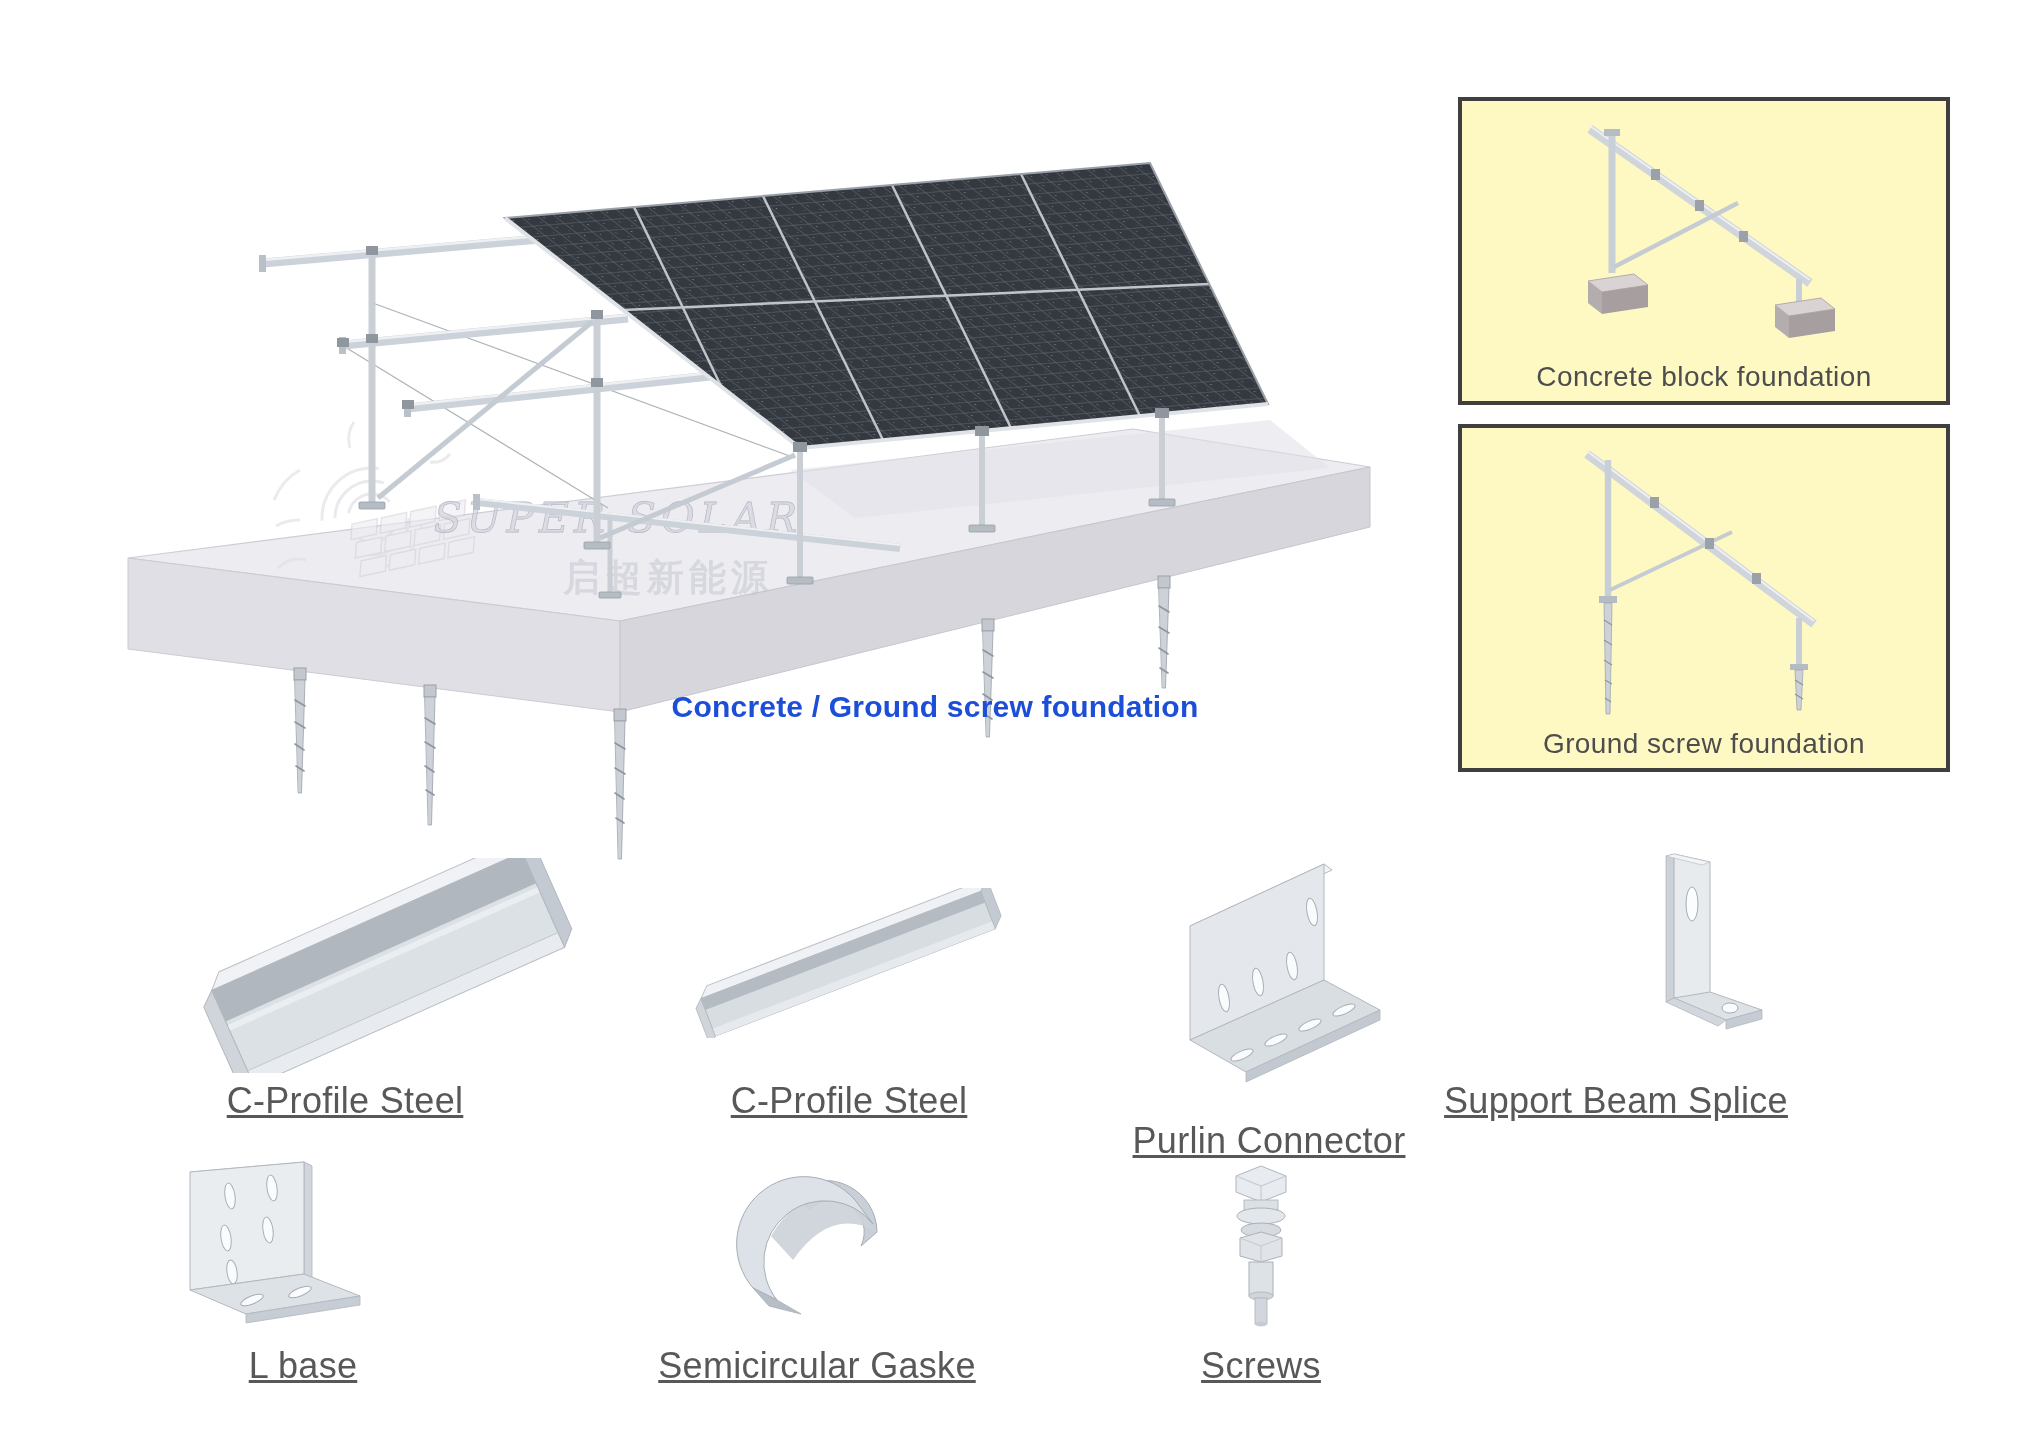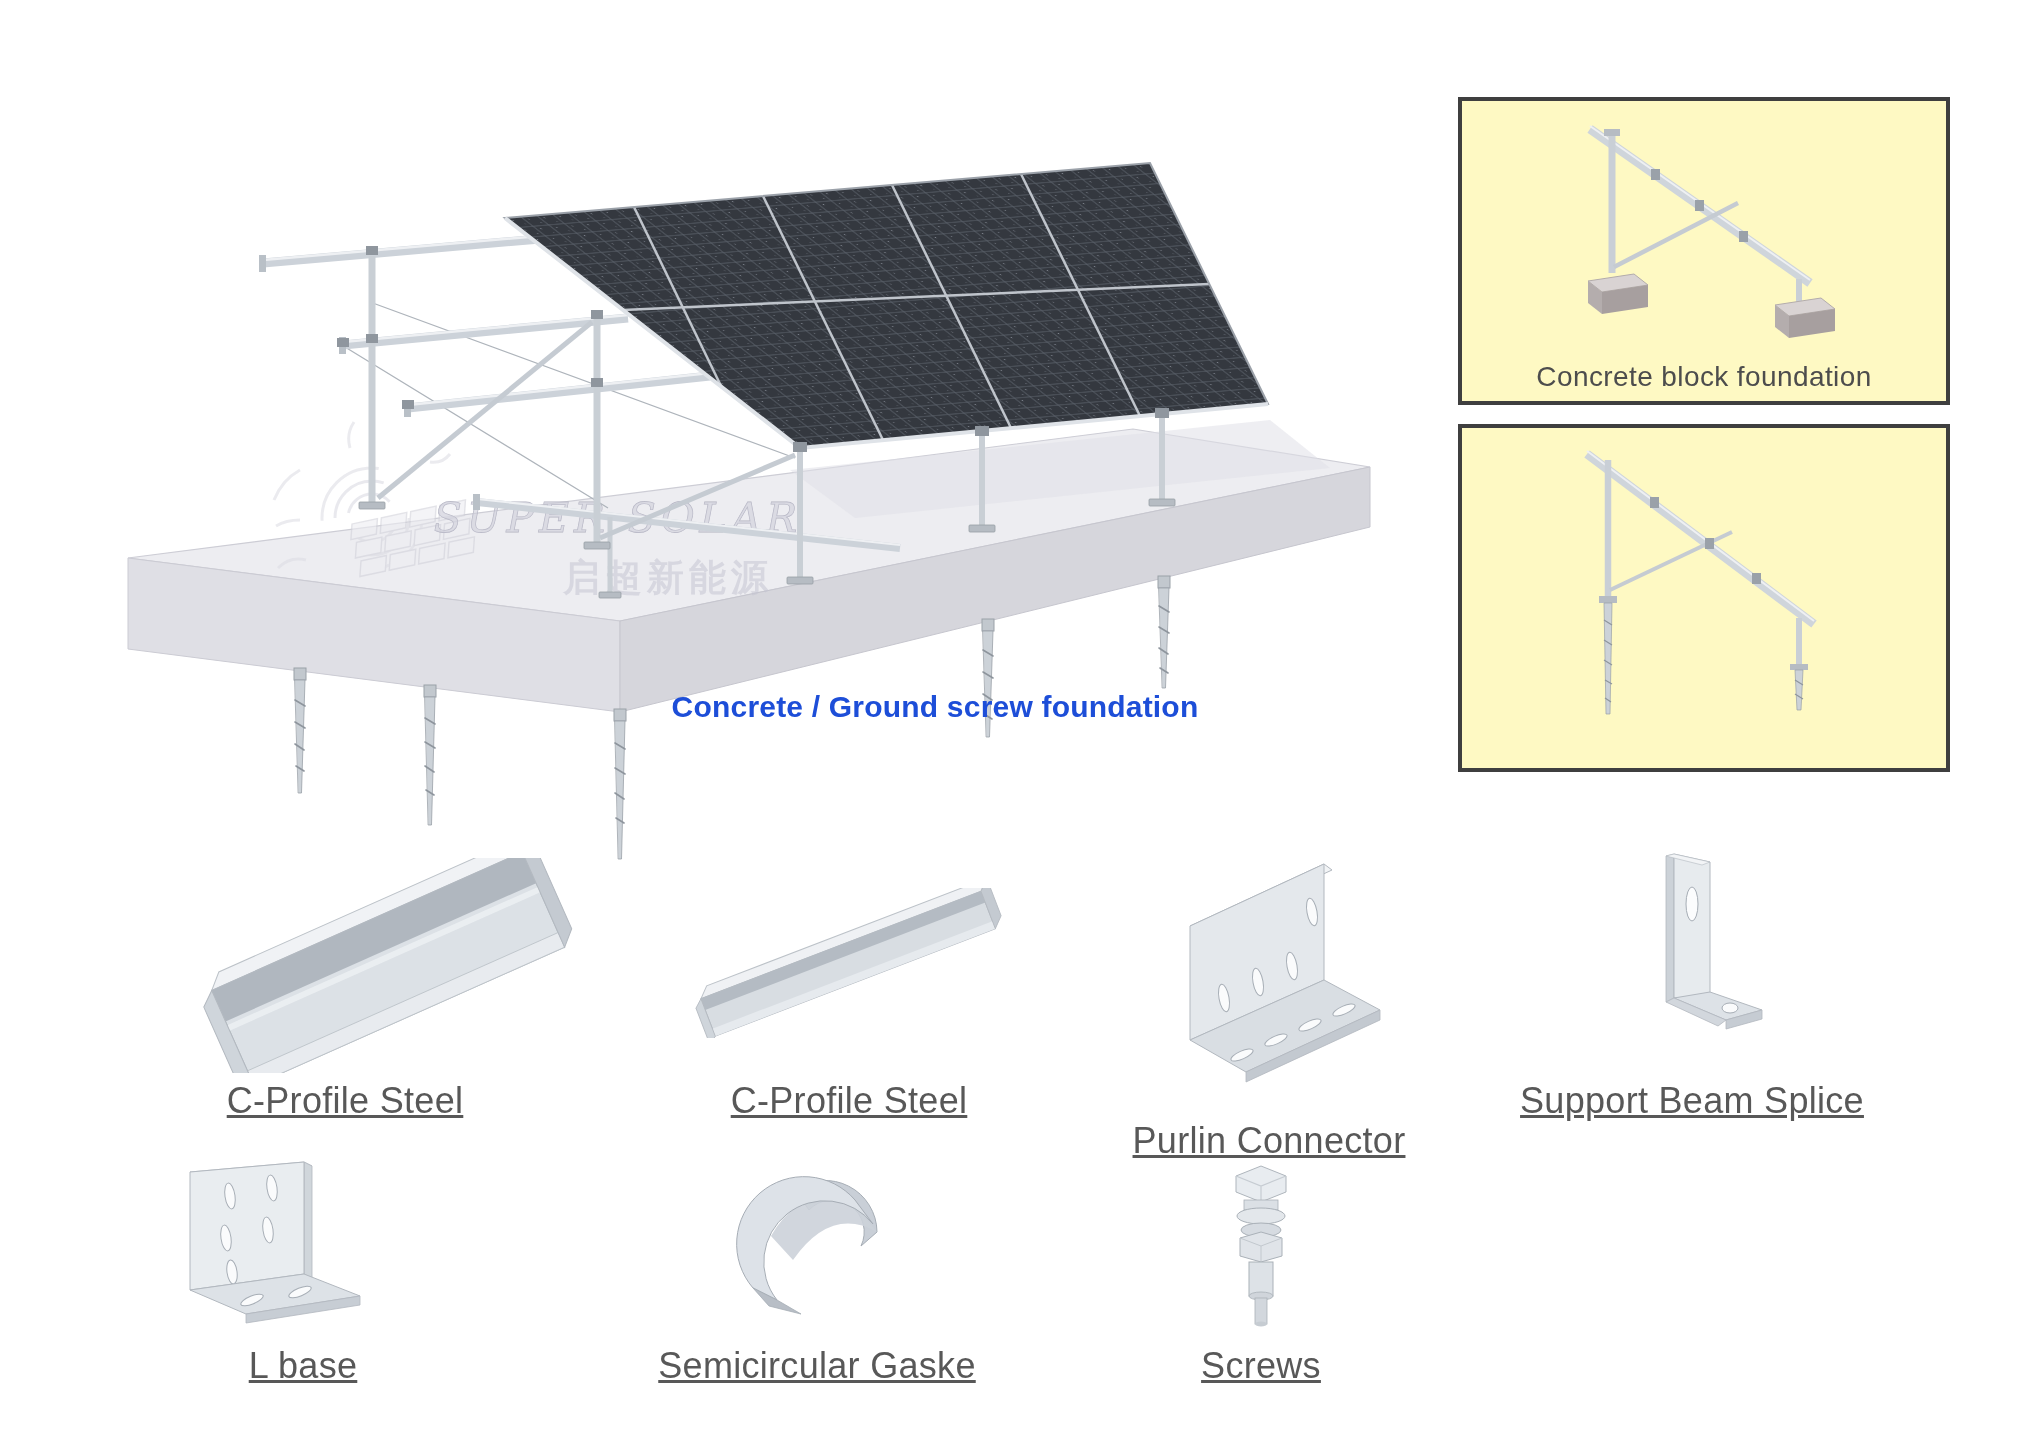--- a/index.html
+++ b/index.html
@@ -229,20 +229,21 @@
       <polygon points="142,175 150,175 148,286 144,286" fill="#ccd2d8" stroke="#9aa1a8" stroke-width="0.7"></polygon>
       <path d="M142,192 l8,5 M142,212 l8,5 M142,232 l8,5 M143,252 l7,4 M143,270 l6,4" stroke="#8e959d" stroke-width="1.3" fill="none"></path>
       <polygon points="333,242 341,242 339,282 335,282" fill="#ccd2d8" stroke="#9aa1a8" stroke-width="0.7"></polygon>
       <path d="M333,252 l8,5 M333,266 l8,5" stroke="#8e959d" stroke-width="1.3" fill="none"></path>
       <g fill="#9aa1a9">
         <rect x="188" y="69" width="9" height="11"></rect>
         <rect x="243" y="110" width="9" height="11"></rect>
         <rect x="290" y="145" width="9" height="11"></rect>
       </g>
     </svg>
+    <div class="box-label">Ground screw foundation</div>
   </div>
 
   <svg class="part-svg" style="left:200px;top:858px;" width="380" height="215" viewBox="0 0 380 215">
     <g transform="translate(190,110) rotate(-24)">
       <polygon points="-172,-52 168,-52 182,-66 -158,-66" fill="#f0f2f5" stroke="#bcc2c8" stroke-width="1"></polygon>
       <rect x="-172" y="-52" width="340" height="104" fill="#dce1e6" stroke="#b3b9c0" stroke-width="1"></rect>
       <rect x="-172" y="-52" width="340" height="34" fill="#b0b7bf"></rect>
       <rect x="-172" y="-14" width="340" height="6" fill="#eef1f4" opacity="0.8"></rect>
       <rect x="-172" y="36" width="340" height="16" fill="#e8ebef" stroke="#bcc2c8" stroke-width="0.8"></rect>
       <polygon points="-172,-52 -186,-40 -186,64 -172,52" fill="#cfd5db" stroke="#b3b9c0" stroke-width="1"></polygon>
@@ -325,18 +326,18 @@
     <path d="M24,80 L45,88 L66,80 M45,88 L45,104" stroke="#c2c8ce" stroke-width="1" fill="none"></path>
     <rect x="33" y="104" width="24" height="34" fill="#dde2e7" stroke="#aab1b8" stroke-width="1"></rect>
     <ellipse cx="45" cy="138" rx="12" ry="4" fill="#d0d5db" stroke="#aab1b8" stroke-width="0.8"></ellipse>
     <rect x="39" y="140" width="12" height="26" fill="#d2d7dd" stroke="#aab1b8" stroke-width="0.8"></rect>
     <ellipse cx="45" cy="166" rx="6" ry="2.5" fill="#c6ccd2"></ellipse>
   </svg>
 
   <div class="part-label" style="left:345px;top:1080px;">C-Profile Steel</div>
   <div class="part-label" style="left:849px;top:1080px;">C-Profile Steel</div>
   <div class="part-label" style="left:1269px;top:1120px;">Purlin Connector</div>
-  <div class="part-label" style="left:1692px;top:1080px;">Support Beam Splice</div>
+  <div class="part-label" style="left:1616px;top:1080px;">Support Beam Splice</div>
   <div class="part-label" style="left:303px;top:1345px;">L base</div>
   <div class="part-label" style="left:817px;top:1345px;">Semicircular Gaske</div>
   <div class="part-label" style="left:1261px;top:1345px;">Screws</div>
 
 </div>
 
 </body></html>

